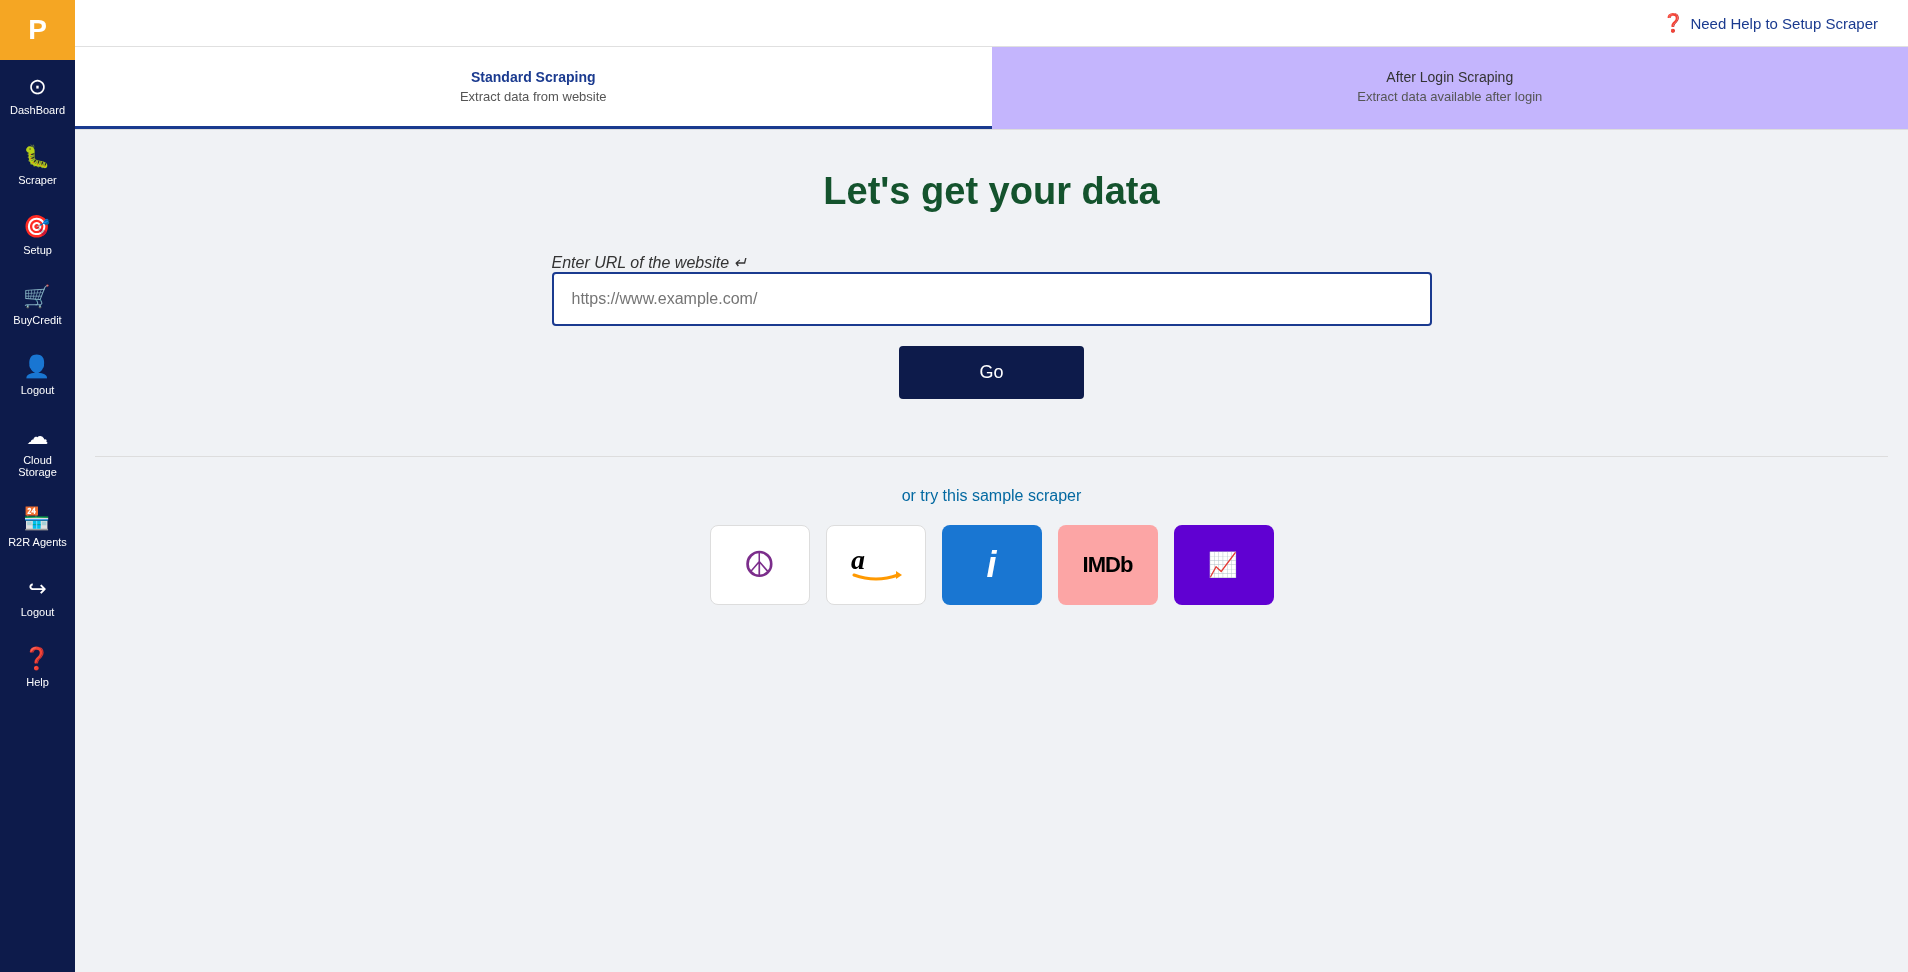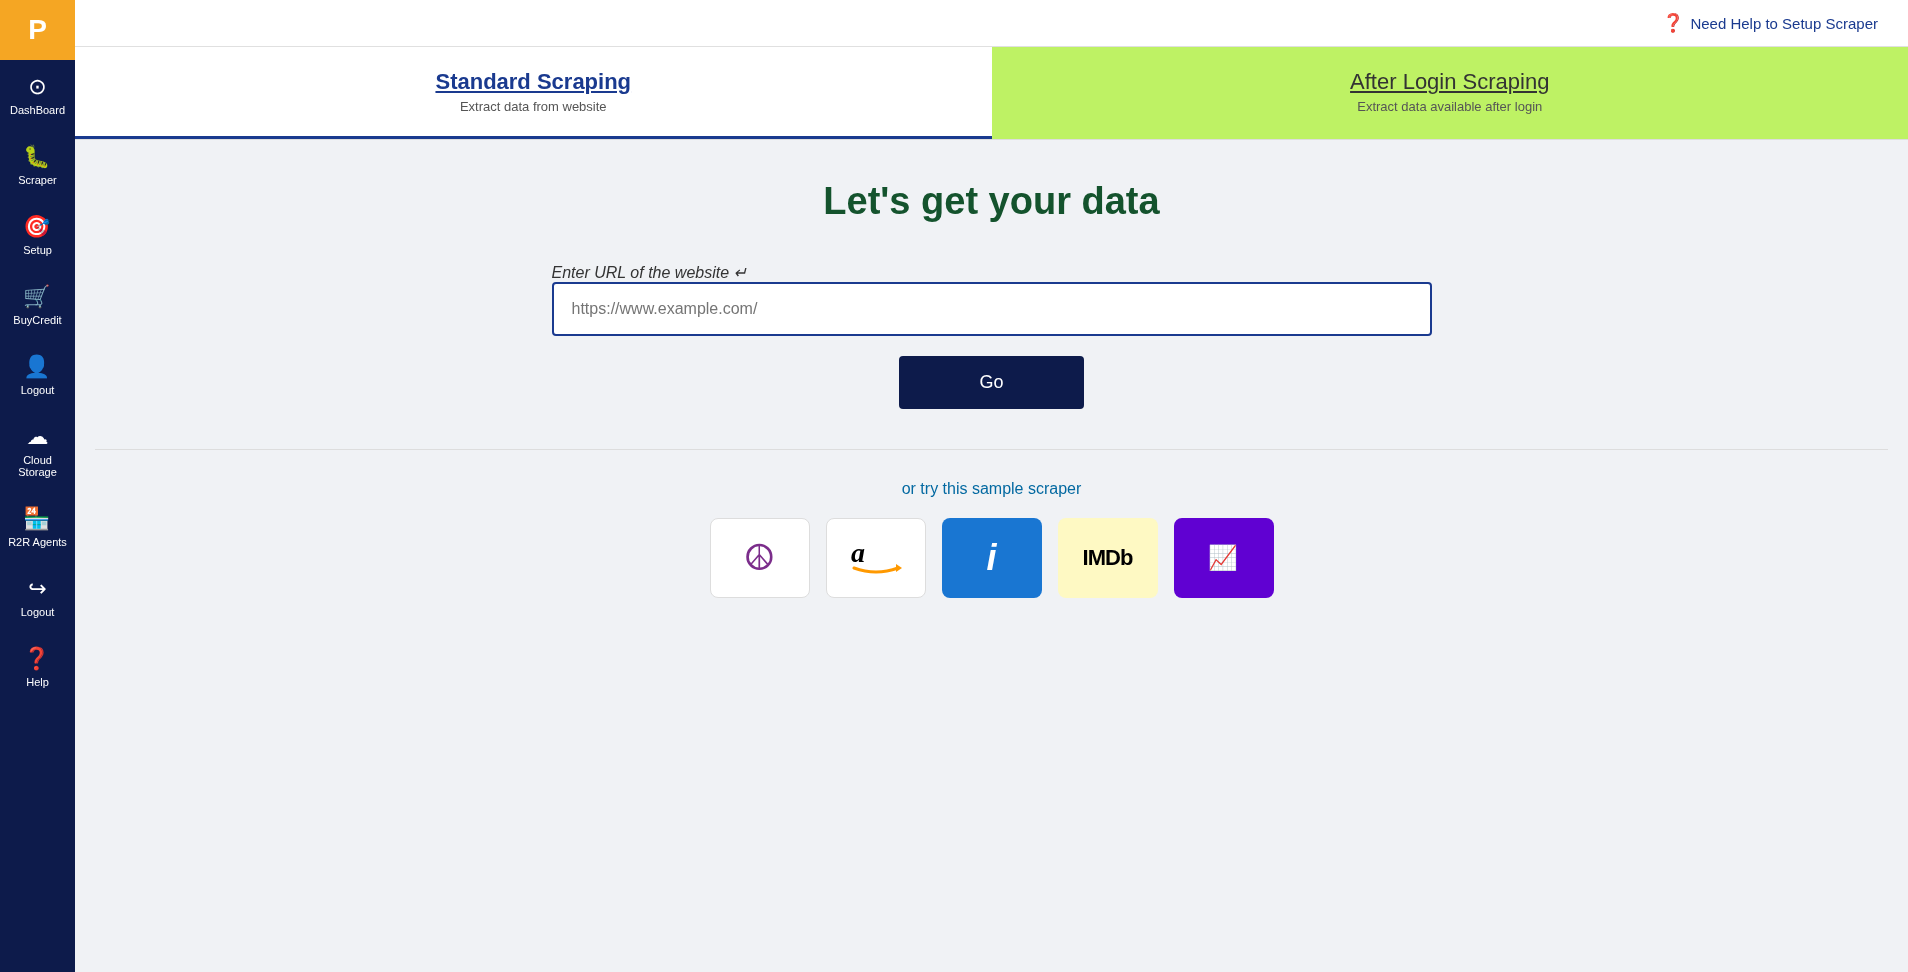--- a/index.html
+++ b/index.html
@@ -85,27 +85,26 @@
       padding: 22px 20px;
       text-align: center;
       cursor: pointer;
       border-bottom: 3px solid transparent;
     }
     .tab.active {
       border-bottom: 3px solid #1a3a8f;
       background: white;
     }
     .tab.inactive {
-      background: #bef264;
+      background: #c4b5fd;
     }
     .tab-title {
-      font-size: 22px;
+      font-size: 14px;
       font-weight: bold;
       color: #1a3a8f;
-      text-decoration: underline;
     }
     .tab.inactive .tab-title {
       color: #333;
       font-weight: normal;
     }
     .tab-subtitle {
       font-size: 13px;
       color: #555;
       margin-top: 4px;
     }
@@ -137,21 +136,21 @@
       width: 100%;
       padding: 16px 18px;
       font-size: 16px;
       border: 2px solid #1a3a8f;
       border-radius: 4px;
       outline: none;
       color: #ec4899;
     }
     .go-btn {
       display: block;
-      margin: 20px auto 0;
+      margin: 20px auto 17px;
       padding: 16px 80px;
       background: #0d1b4b;
       color: white;
       border: none;
       border-radius: 4px;
       font-size: 18px;
       cursor: pointer;
       font-weight: 500;
     }
 
@@ -189,21 +188,21 @@
       align-items: center;
       justify-content: center;
       cursor: pointer;
       font-size: 36px;
     }
 
     
     .amazon-icon { color: #ff9900; font-size: 32px; font-weight: bold; font-family: serif; }
     .peace-icon { color: #7b2d8b; font-size: 36px; }
     .info-icon-box { background: #1976d2; border-radius: 8px; width: 100px; height: 80px; display:flex; align-items:center; justify-content:center; color:white; font-size: 36px; font-weight: bold; font-style: italic; }
-    .imdb-icon-box { background: #fef9c3; border-radius: 8px; width: 100px; height: 80px; display:flex; align-items:center; justify-content:center; font-size: 20px; font-weight: bold; color: #000; }
+    .imdb-icon-box { background: #fca5a5; border-radius: 8px; width: 100px; height: 80px; display:flex; align-items:center; justify-content:center; font-size: 20px; font-weight: bold; color: #000; }
     .yahoo-icon-box { background: #6001d2; border-radius: 8px; width: 100px; height: 80px; display:flex; align-items:center; justify-content:center; }
     .yahoo-inner { color: white; font-size: 13px; font-weight: bold; display: flex; align-items: center; gap: 2px; }
     .yahoo-chart { font-size: 24px; }
   </style>
 </head>
 <body>
 
 <nav class="sidebar">
   <div class="sidebar-logo">
     <span>P</span>

